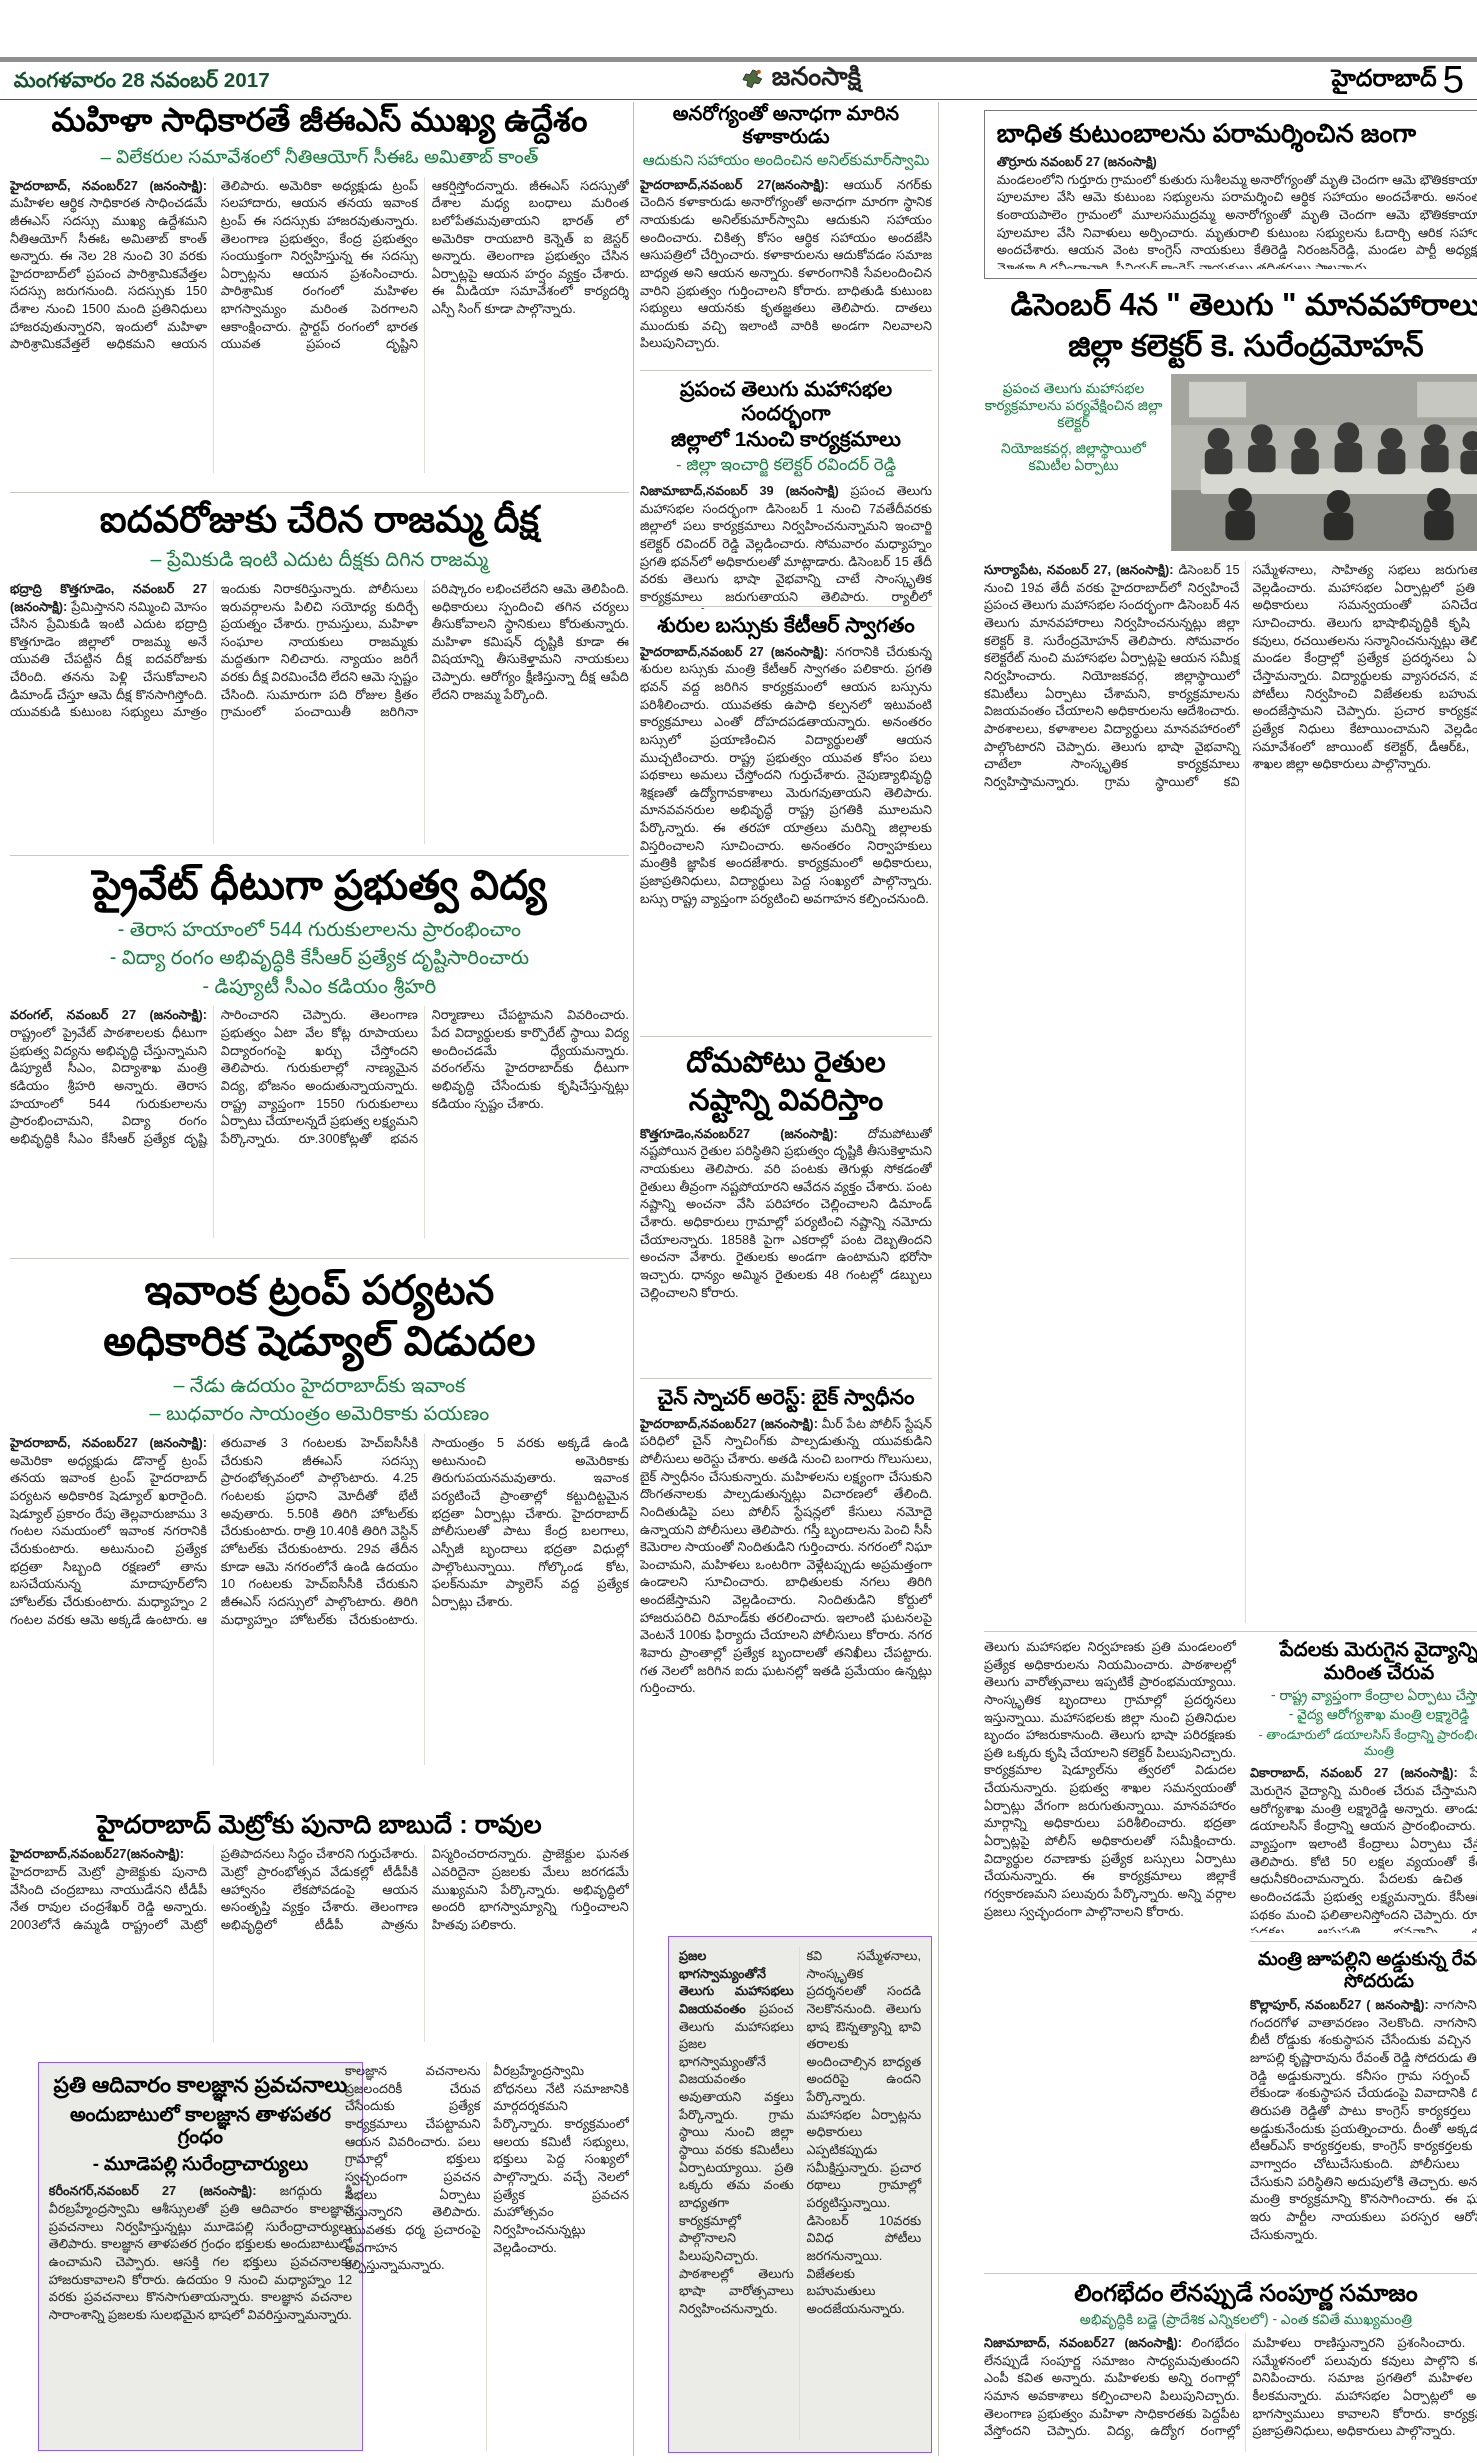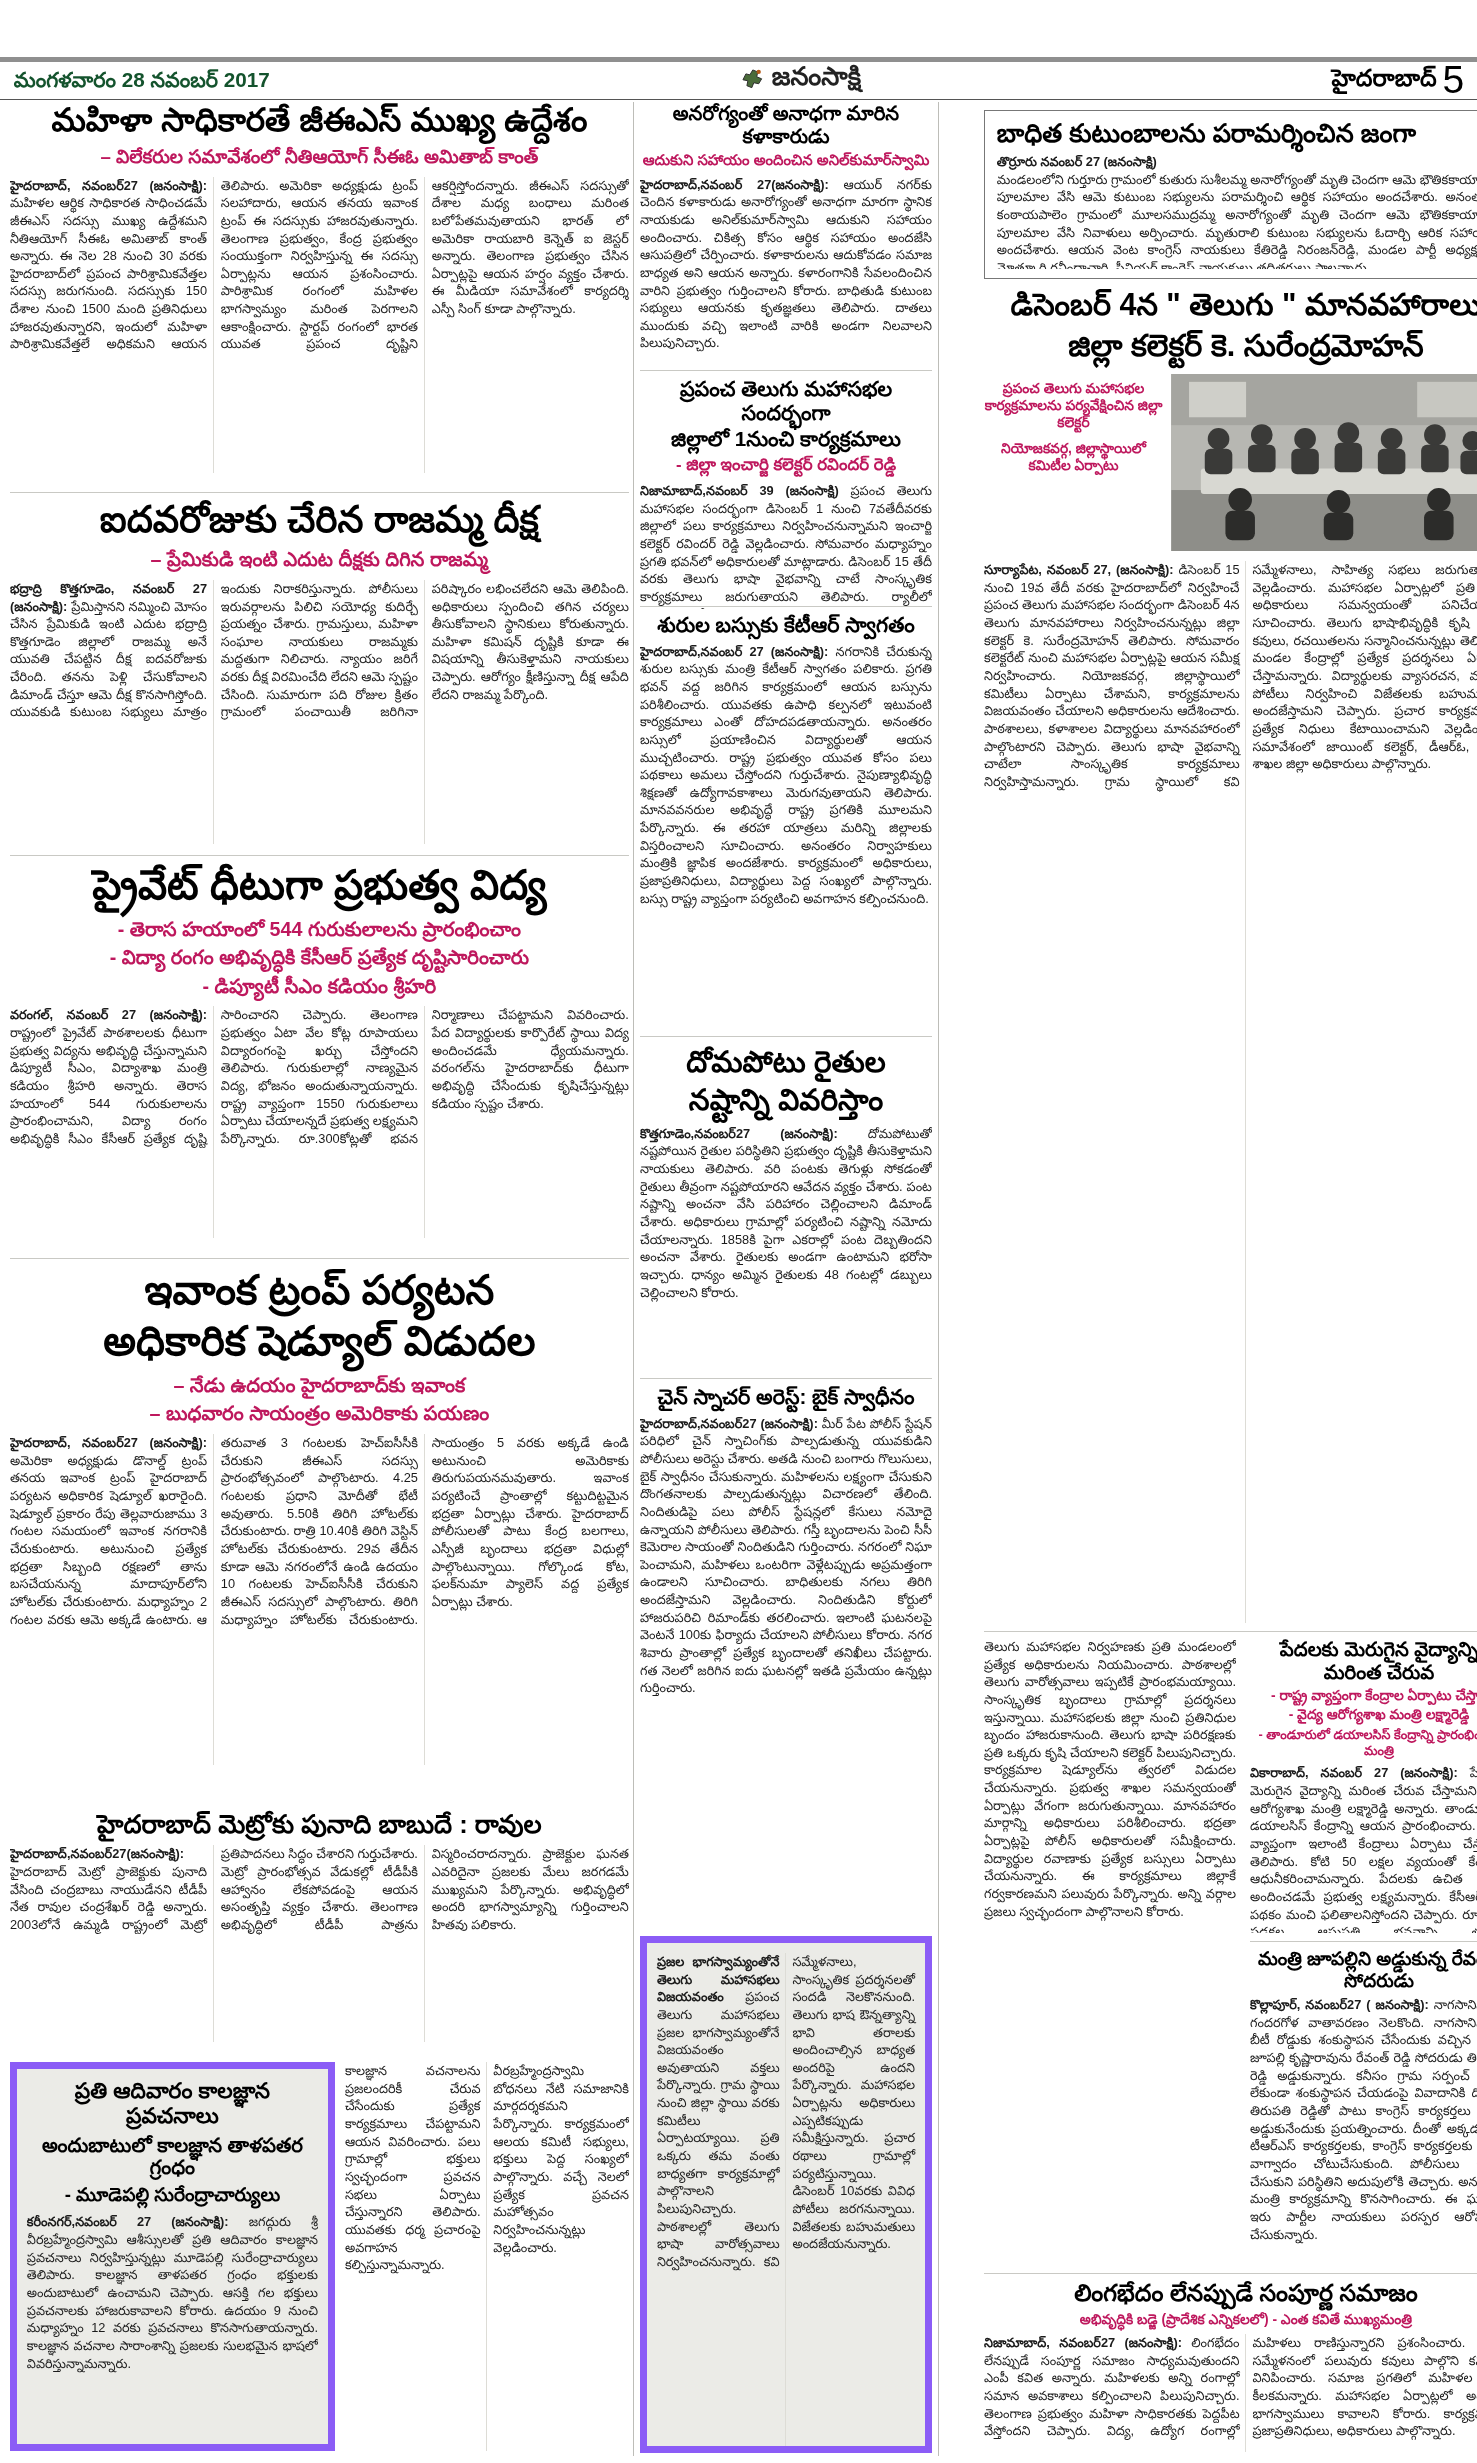--- a/index.html
+++ b/index.html
@@ -9,27 +9,27 @@
   .header{position:absolute;top:65px;left:13.8px;right:13.8px;height:31.5px;display:flex;justify-content:space-between;align-items:flex-end;}
   .hdr-date{font-size:20.7px;font-weight:bold;color:#14532d;}
   .masthead{display:flex;align-items:center;gap:5.9px;font-size:25.6px;font-weight:bold;color:#222;}
   .edition{font-size:23.6px;font-weight:bold;color:#000;display:flex;align-items:flex-end;gap:5.9px;}
   .edition .pgno{font-size:39px;line-height:.85;font-weight:normal;}
   .hdr-rule{position:absolute;left:0;right:0;top:99px;height:1px;background:#555;}
   .vline{position:absolute;top:102px;bottom:7.9px;width:1px;background:#bdbdb8;}
   .sec{position:absolute;top:102px;}
   .art{position:absolute;left:0;right:0;overflow:hidden;}
   .hl{font-weight:bold;color:#000;text-align:center;line-height:1.15;}
-  .sub{font-weight:bold;color:#be185d;text-align:center;line-height:1.25;}
+  .sub{font-weight:normal;color:#15803d;text-align:center;line-height:1.25;}
   .dl{font-weight:bold;}
   .body{font-size:12.8px;line-height:1.38;text-align:justify;color:#1b1b1b;}
   .cols3{column-count:3;column-gap:13.8px;column-rule:1px solid #dddcd6;}
   .cols2{column-count:2;column-gap:12.8px;column-rule:1px solid #dddcd6;}
   .sep{border-top:1px solid #c9c9c4;}
-  .graybox{background:#ebebe7;border:7px solid #8b5cf6;}
+  .graybox{background:#ebebe7;border:1px solid #8b5cf6;margin-left:28px;}
   .c1box{border:1px solid #777;}
   .photo{position:absolute;overflow:hidden;background:#b9b9b5;}
 </style>
 </head>
 <body>
 
 <div id="page">
 
   <div class="rule-top"></div>
   <div class="header">

